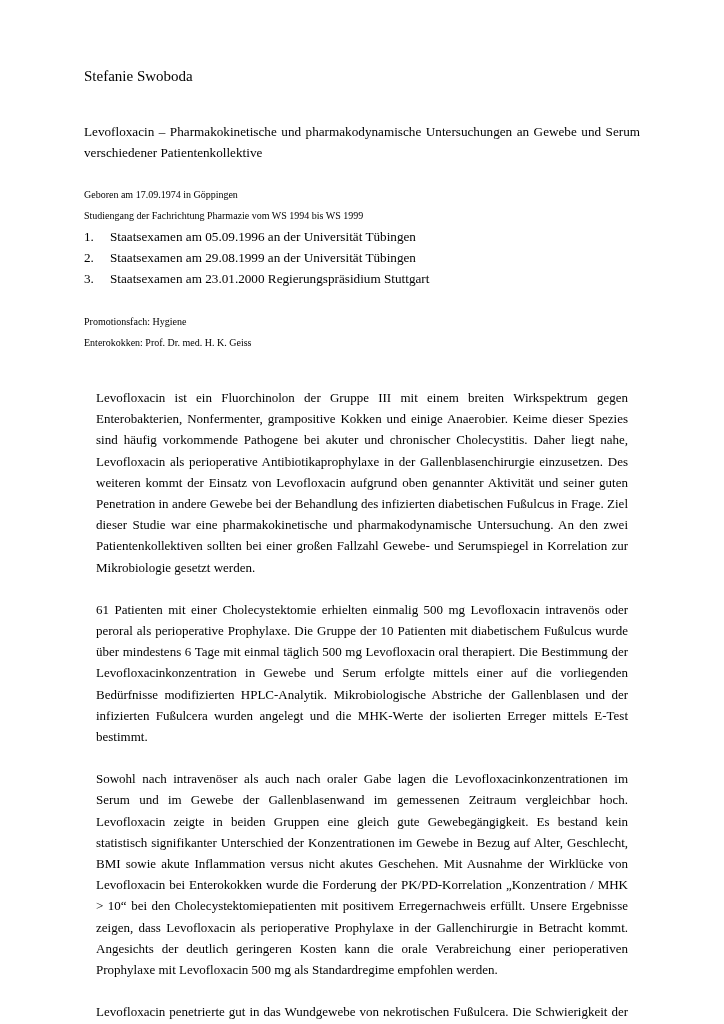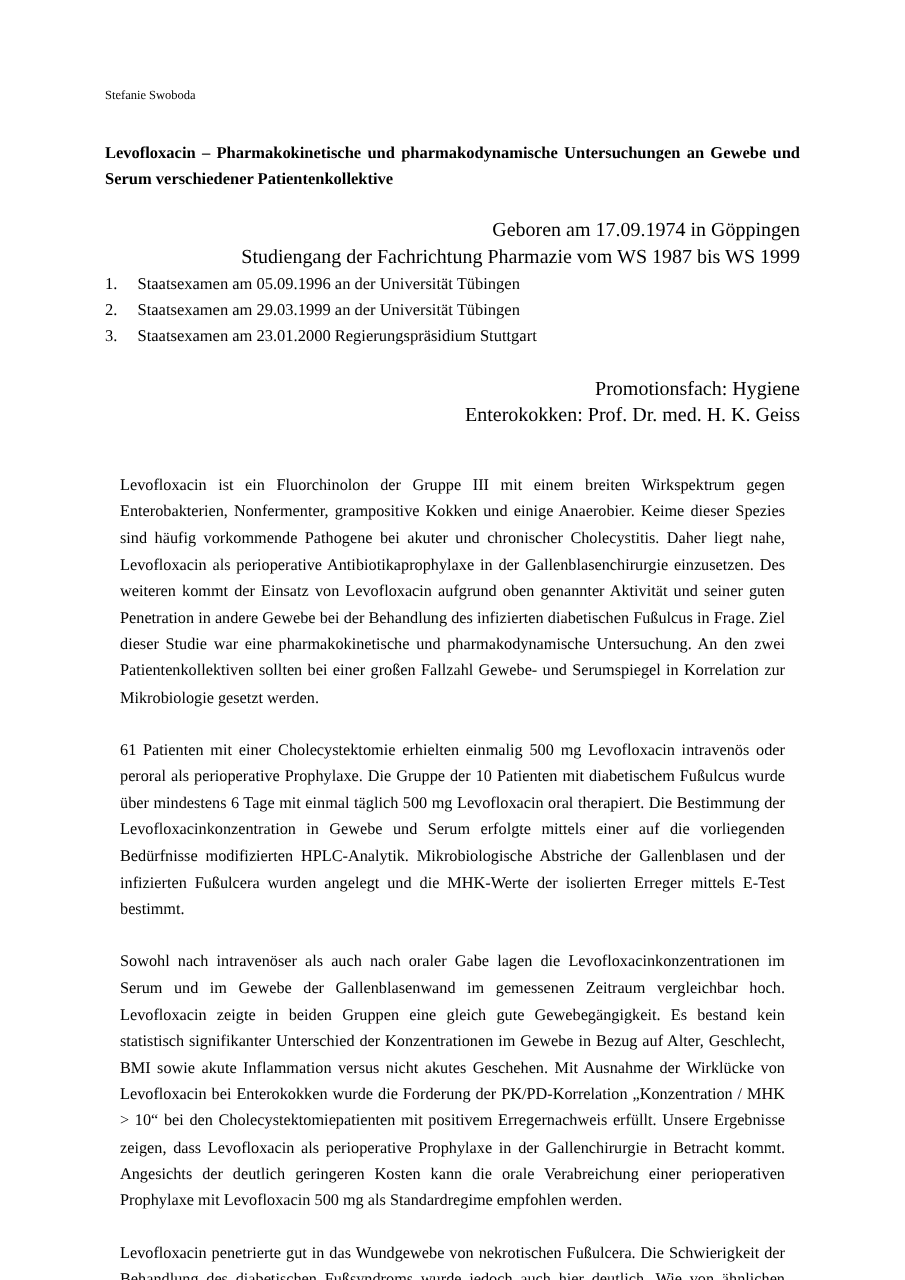--- a/index.html
+++ b/index.html
@@ -20,43 +20,43 @@
     height: 1024px;
     padding: 66px 84px 0 84px;
     background: #ffffff;
   }
   .doc-body {
     width: 556px;
   }
 
   
   .author-line {
-    font-size: 10px;
+    font-size: 15px;
     line-height: 21px;
     text-align: left;
   }
 
   
   .doc-title {
     font-size: 13.2px;
     line-height: 21px;
-    font-weight: bold;
+    font-weight: normal;
     text-align: justify;
     text-align-last: left;
-    margin-top: 24px;
+    margin-top: 34px;
   }
 
   
   .bio-block {
     margin-top: 21px;
   }
   .bio-line {
-    font-size: 16px;
+    font-size: 10px;
     line-height: 21px;
-    text-align: right;
+    text-align: left;
   }
   .exam-list {
     list-style: none;
     margin: 0;
     padding: 0;
   }
   .exam-item {
     font-size: 13.2px;
     line-height: 21px;
     display: flex;
@@ -96,30 +96,30 @@
   <div class="doc-body">
 
     <div>
       <div class="author-line">Stefanie Swoboda</div>
     </div>
 
     <div class="doc-title">Levofloxacin – Pharmakokinetische und pharmakodynamische Untersuchungen an Gewebe und Serum verschiedener Patientenkollektive</div>
 
     <div class="bio-block">
       <div class="bio-line">Geboren am 17.09.1974 in Göppingen</div>
-      <div class="bio-line">Studiengang der Fachrichtung Pharmazie vom WS 1987 bis WS 1999</div>
+      <div class="bio-line">Studiengang der Fachrichtung Pharmazie vom WS 1994 bis WS 1999</div>
 
       <ul class="exam-list">
         <li class="exam-item">
           <span class="exam-num">1.</span>
           <span class="exam-text">Staatsexamen am 05.09.1996 an der Universität Tübingen</span>
         </li>
         <li class="exam-item">
           <span class="exam-num">2.</span>
-          <span class="exam-text">Staatsexamen am 29.03.1999 an der Universität Tübingen</span>
+          <span class="exam-text">Staatsexamen am 29.08.1999 an der Universität Tübingen</span>
         </li>
         <li class="exam-item">
           <span class="exam-num">3.</span>
           <span class="exam-text">Staatsexamen am 23.01.2000 Regierungspräsidium Stuttgart</span>
         </li>
       </ul>
     </div>
 
     <div class="promo-block">
       <div class="bio-line">Promotionsfach: Hygiene</div>

